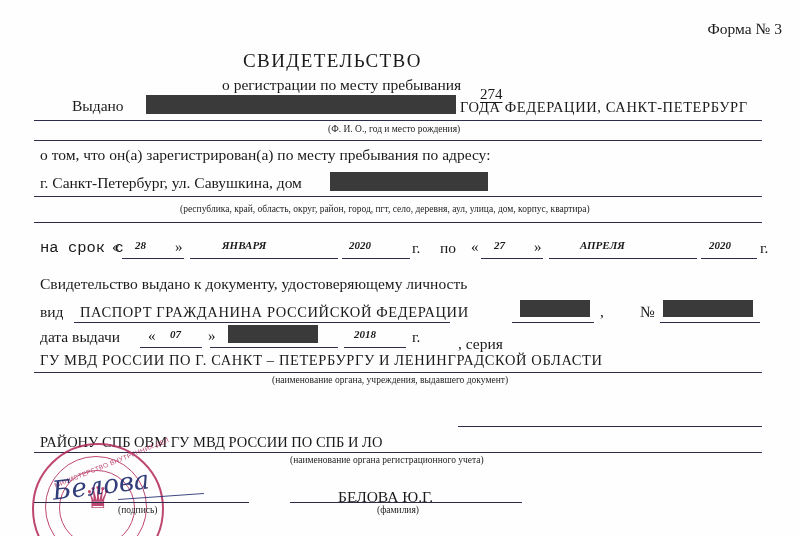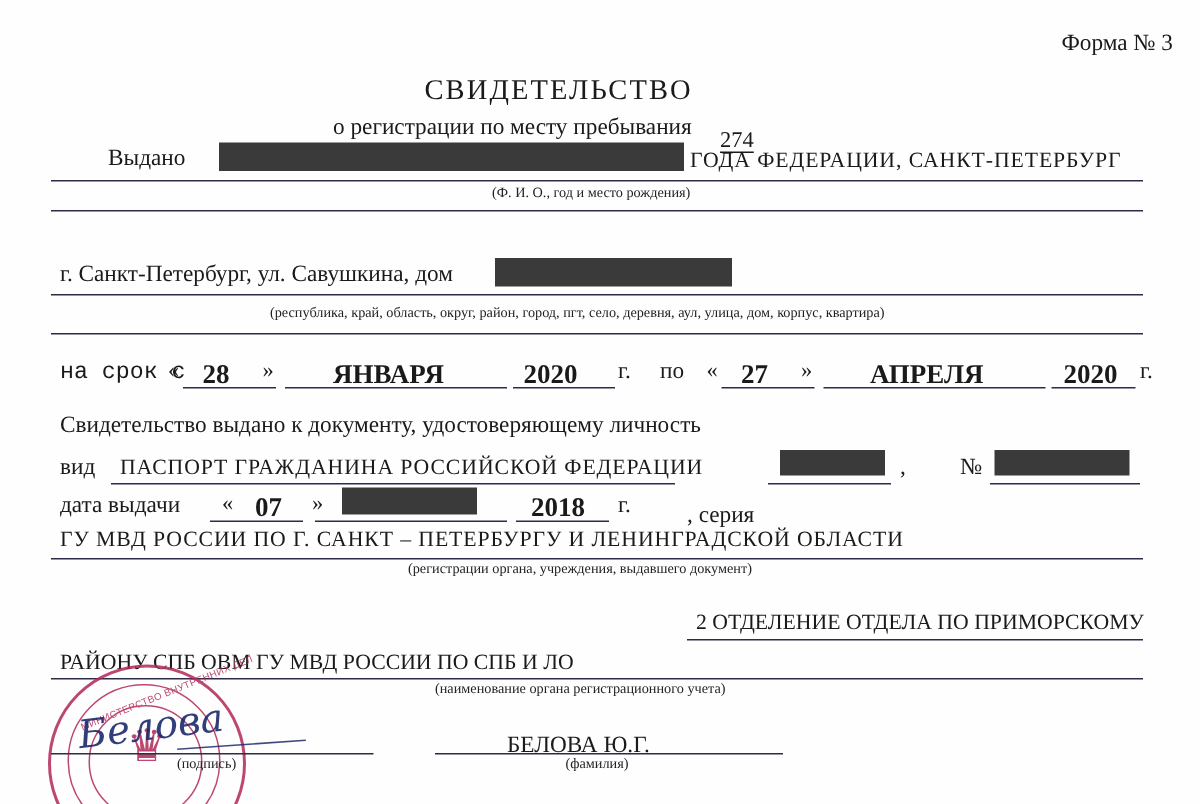--- a/index.html
+++ b/index.html
@@ -32,43 +32,43 @@
     font-size: 9.5px;
     color: #222;
     font-family: "Liberation Serif", serif;
   }
   .form-no {
     font-size: 15.5px;
   }
   .title-main {
     font-size: 19px;
     letter-spacing: 1.4px;
-    margin-left: 40px;
   }
   .title-sub {
     font-size: 15.5px;
   }
   .body-txt {
     font-size: 15.5px;
   }
   .body-txt-sm {
     font-size: 14.5px;
   }
   .caps-sp {
     font-size: 14.5px;
     letter-spacing: 0.6px;
   }
   .num274 {
     font-size: 15px;
     text-decoration: underline;
     text-underline-offset: 3px;
   }
   .bold-val {
-    font-size: 18px;
+    font-size: 11px;
     font-weight: bold;
+    font-style: italic;
   }
   .stamp {
     position: absolute;
     width: 128px;
     height: 128px;
     border: 2.2px solid #b3285a;
     border-radius: 50%;
     opacity: 0.85;
   }
   .stamp-inner {
@@ -137,20 +137,21 @@
   <div class="txt title-sub" style="left:222px; top:76px;">о регистрации по месту пребывания</div>
 
   <div class="txt body-txt" style="left:72px; top:97px;">Выдано</div>
   <div class="redact" style="left:146px; top:95px; width:310px; height:19px;"></div>
   <div class="txt caps-sp" style="left:460px; top:99px;">ГОДА ФЕДЕРАЦИИ, САНКТ-ПЕТЕРБУРГ</div>
   <div class="line" style="left:34px; top:120px; width:728px;"></div>
 
   <div class="txt small-note" style="left:328px; top:124px;">(Ф. И. О., год и место рождения)</div>
   <div class="line" style="left:34px; top:140px; width:728px;"></div>
 
+  <div class="txt body-txt" style="left:40px; top:146px;">о том, что он(а) зарегистрирован(а) по месту пребывания по адресу:</div>
 
   <div class="txt body-txt" style="left:40px; top:174px;">г. Санкт-Петербург, ул. Савушкина, дом</div>
   <div class="redact" style="left:330px; top:172px; width:158px; height:19px;"></div>
   <div class="line" style="left:34px; top:196px; width:728px;"></div>
 
   <div class="txt small-note" style="left:180px; top:204px;">(республика, край, область, округ, район, город, пгт, село, деревня, аул, улица, дом, корпус, квартира)</div>
   <div class="line" style="left:34px; top:222px; width:728px;"></div>
 
   <div class="txt body-txt" style="left:40px; top:239px;font-family:Liberation Mono, monospace;">на срок с</div>
   <div class="txt quote" style="left:112px; top:239px;">«</div>
@@ -193,23 +194,22 @@
   <div class="txt quote" style="left:208px; top:328px;">»</div>
   <div class="redact" style="left:228px; top:325px; width:90px; height:18px;"></div>
   <div class="txt bold-val" style="left:354px; top:328px;">2018</div>
   <div class="txt body-txt" style="left:412px; top:328px;">г.</div>
   <div class="line" style="left:140px; top:347px; width:62px;"></div>
   <div class="line" style="left:210px; top:347px; width:128px;"></div>
   <div class="line" style="left:344px; top:347px; width:62px;"></div>
 
   <div class="txt caps-sp" style="left:40px; top:352px;">ГУ  МВД  РОССИИ  ПО  Г. САНКТ – ПЕТЕРБУРГУ  И  ЛЕНИНГРАДСКОЙ ОБЛАСТИ</div>
   <div class="line" style="left:34px; top:372px; width:728px;"></div>
-  <div class="txt small-note" style="left:272px; top:375px;">(регистрации органа, учреждения, выдавшего документ)</div>
-
-  <div class="txt body-txt-sm" style="left:464px; top:407px;">2 ОТДЕЛЕНИЕ ОТДЕЛА  ПО ПРИМОРСКОМУ</div>
+  <div class="txt small-note" style="left:272px; top:375px;">(наименование органа, учреждения, выдавшего документ)</div>
+
   <div class="line" style="left:458px; top:426px; width:304px;"></div>
 
   <div class="txt body-txt-sm" style="left:40px; top:434px;">РАЙОНУ СПБ ОВМ  ГУ  МВД  РОССИИ  ПО СПБ  И  ЛО</div>
   <div class="line" style="left:34px; top:452px; width:728px;"></div>
   <div class="txt small-note" style="left:290px; top:455px;">(наименование органа регистрационного учета)</div>
 
   <div class="stamp" style="left:32px; top:443px;">
     <div class="stamp-inner"></div>
     <div class="stamp-inner2"></div>
     <div class="eagle">♛</div>

